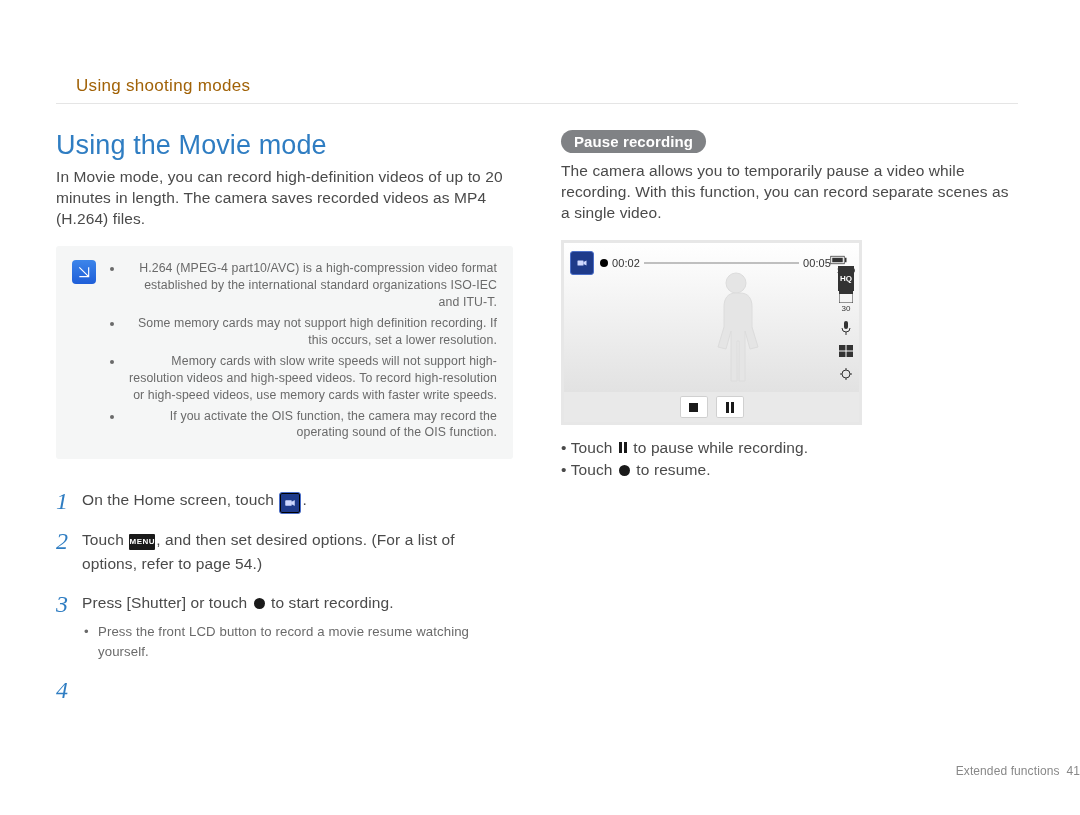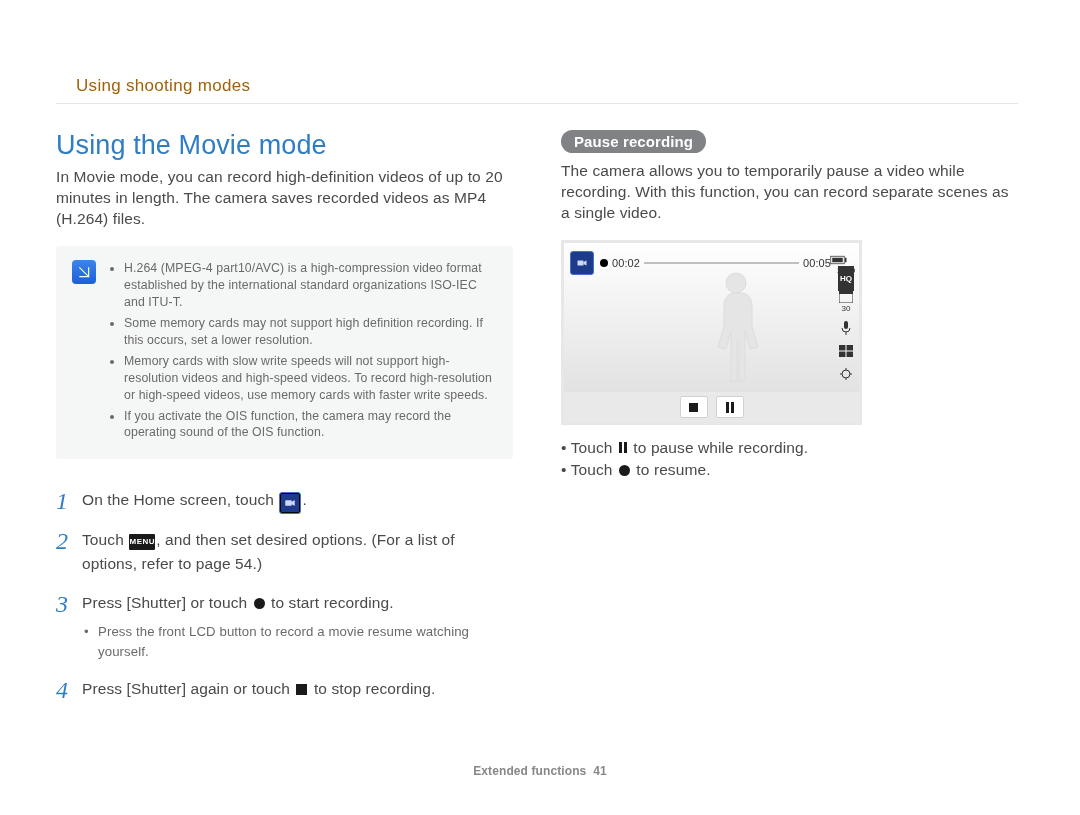--- a/index.html
+++ b/index.html
@@ -45,20 +45,21 @@
   }
   p.intro { margin: 0 0 16px 0; line-height: 1.35; }
 
   .notebox {
     background: #f5f6f6;
     border-radius: 3px;
     padding: 14px 16px 14px 16px;
     display: flex;
     gap: 12px;
     margin-bottom: 28px;
+    text-align: right;
   }
   .notebox .icon {
     flex: 0 0 24px;
   }
   .note-icon {
     width: 24px; height: 24px;
     background: linear-gradient(#3c85ea,#1e5ed8);
     border-radius: 4px;
     display:flex;align-items:center;justify-content:center;
   }
@@ -165,26 +166,25 @@
     box-shadow:inset 0 0 0 1px #d0d0d0;
   }
   .screenshot .person {
     position:absolute;right:95px;top:28px;
   }
   .screenshot .person svg { width:55px;height:120px; fill:#e5e5e5; stroke:#dcdcdc;}
 
   .footer {
     position: absolute;
     width: 1080px;
-    text-align: center;
+    text-align: right;
     font-size: 12px;
     color: #888;
     top: 764px;
     left: 0;
-    font-weight: bold;
   }
 </style>
 </head>
 <body>
 
 <div class="page">
   <div class="section-header">Using shooting modes</div>
   <div class="hr"></div>
 
   <div class="columns">
@@ -230,23 +230,20 @@
         </li>
         <li>
           <span class="stepnum">3</span>
           <span class="stepbody">
             <span>Press [</span><b>Shutter</b><span>] or touch </span><span class="dot"></span><span> to start recording.</span>
             <div class="sub">Press the front LCD button to record a movie resume watching yourself.</div>
           </span>
         </li>
         <li>
           <span class="stepnum">4</span>
-          <span class="stepbody">
-            <span>Press [</span><b>Shutter</b><span>] again or touch </span><span class="stop-sq"></span><span> to stop recording.</span>
-          </span>
         </li>
       </ol>
     </div>
 
     <div class="col col-right">
       <div class="pill">Pause recording</div>
       <p>The camera allows you to temporarily pause a video while recording. With this function, you can record separate scenes as a single video.</p>
 
       <div class="screenshot">
         <div class="topbar">

